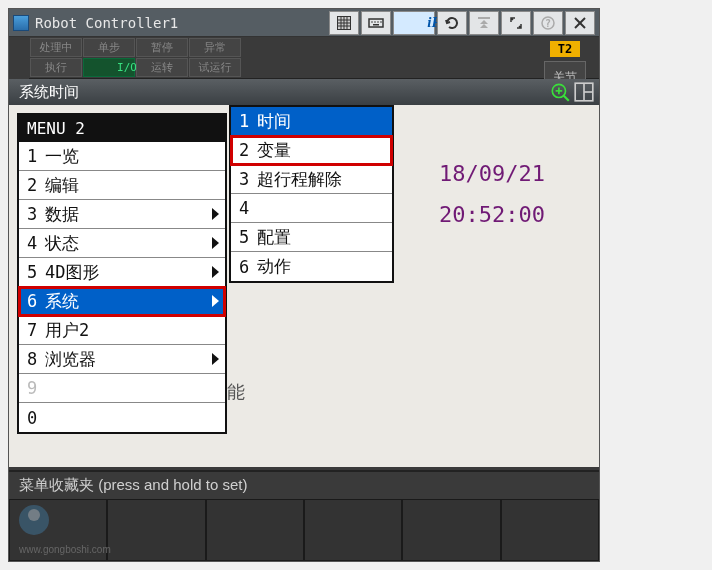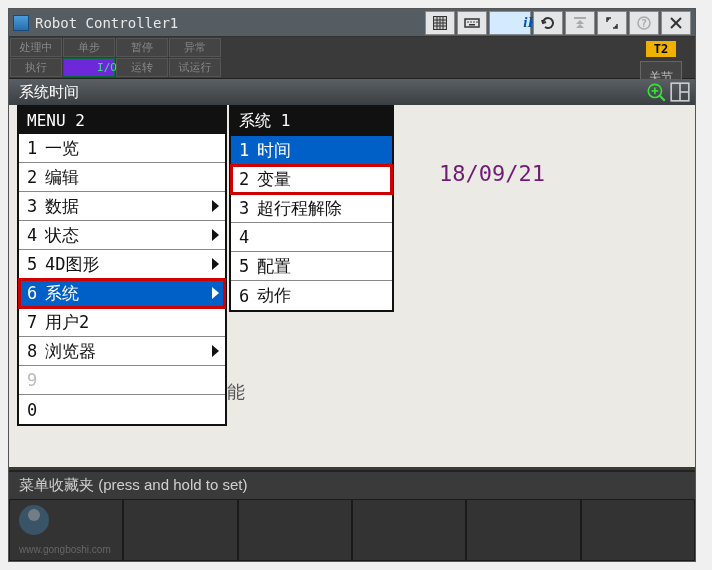--- a/index.html
+++ b/index.html
@@ -5,21 +5,21 @@
   * { box-sizing: border-box; margin: 0; padding: 0; }
   body {
     width: 712px; height: 570px;
     background: #f0f0f0;
     font-family: "SimSun", "MS Gothic", monospace;
     overflow: hidden;
     position: relative;
   }
   .frame {
     position: absolute; left: 8px; top: 8px;
-    width: 688px; height: 554px;
+    width: 592px; height: 554px;
     border: 1px solid #555;
     background: #3a3a3a;
   }
   
   .titlebar {
     height: 28px; background: #555d63;
     display: flex; align-items: center;
     padding: 0 4px; gap: 6px;
     border-bottom: 1px solid #333;
   }
@@ -38,34 +38,35 @@
     font-size: 13px; font-weight: bold; color: #333;
   }
   .tb-btn.ip { background: #d4eaff; color: #0055aa; font-style: italic; font-family: serif; font-size: 15px; padding-left: 40px; }
   .tb-btn.dis { color: #999; }
   .tb-btn svg { width: 16px; height: 16px; }
   
   .statusrow {
     height: 42px; background: #3a3a3a;
     display: flex; align-items: stretch;
     border-bottom: 1px solid #222;
+    margin-left: 20px;
   }
   .statgrid {
     display: grid;
     grid-template-columns: repeat(4, 52px);
     grid-template-rows: 1fr 1fr;
     gap: 1px; padding: 1px;
   }
   .statcell {
     background: #444; color: #888;
     font-size: 11px;
     display: flex; align-items: center; justify-content: center;
     border: 1px solid #555;
   }
-  .statcell.green { background: #6d28d9; color: #38e080; border-color: #0a6a3a; padding-left: 36px; }
+  .statcell.green { background: #14532d; color: #38e080; border-color: #0a6a3a; padding-left: 36px; }
   .statspacer { flex: 1; }
   .statright { display: flex; align-items: center; gap: 4px; padding: 4px; flex-direction: column; }
   .t2badge {
     background: #f0b000; color: #000;
     padding: 1px 8px; font-size: 12px; font-weight: bold;
   }
   .jointbadge {
     background: #444; color: #bbb; border: 1px solid #666;
     padding: 7px 8px; font-size: 12px;
   }
@@ -139,21 +140,21 @@
     transform: translateY(-50%);
     width: 0; height: 0;
     border-left: 7px solid #111;
     border-top: 6px solid transparent;
     border-bottom: 6px solid transparent;
   }
   .menu-item.selected { background: #0060c8; color: #fff; }
   .menu-item.selected .arrow { border-left-color: #fff; }
   .menu-item.disabled { color: #bbb; }
   .menu-item.redbox { outline: 3px solid #d00000; outline-offset: -2px; }
-  .menu1 { left: 8px; top: 0px; width: 210px; }
+  .menu1 { left: 8px; top: 8px; width: 210px; }
   .menu2 { left: 220px; top: 0px; width: 165px; }
   
   .footer {
     position: absolute; left: 0; bottom: 0; width: 100%;
     background: #3a3a3a; color: #d0d0d0;
     border-top: 2px solid #222;
   }
   .footer-label {
     font-family: Liberation Sans, sans-serif; font-size: 15px;
     padding: 4px 10px;
@@ -287,20 +288,21 @@
             <line x1="10" y1="2" x2="10" y2="18" stroke="#ccc" stroke-width="1.5"></line>
             <line x1="10" y1="10" x2="18" y2="10" stroke="#ccc" stroke-width="1.5"></line>
           </svg>
         </div>
     </div>
   </div>
 
   <div class="mainarea">
     <div class="datetime">
       <div>18/09/21</div>
+      <div>20:52:00</div>
     </div>
     <div class="remtext">能</div>
 
     <div class="menu menu1">
       <div class="menu-hdr">MENU  2</div>
       <div id="menu1-body">
           <div class="menu-item">
             <span class="num">1</span>
             <span>一览</span>
           </div>
@@ -341,21 +343,20 @@
             <span class="num">9</span>
             <span></span>
           </div>
           <div class="menu-item">
             <span class="num">0</span>
           </div>
         </div>
     </div>
 
     <div class="menu menu2">
-      <div class="menu-hdr">系统  1</div>
       <div id="menu2-body">
           <div class="menu-item selected">
             <span class="num">1</span>
             <span>时间</span>
           </div>
           <div class="menu-item redbox">
             <span class="num">2</span>
             <span>变量</span>
           </div>
           <div class="menu-item">

